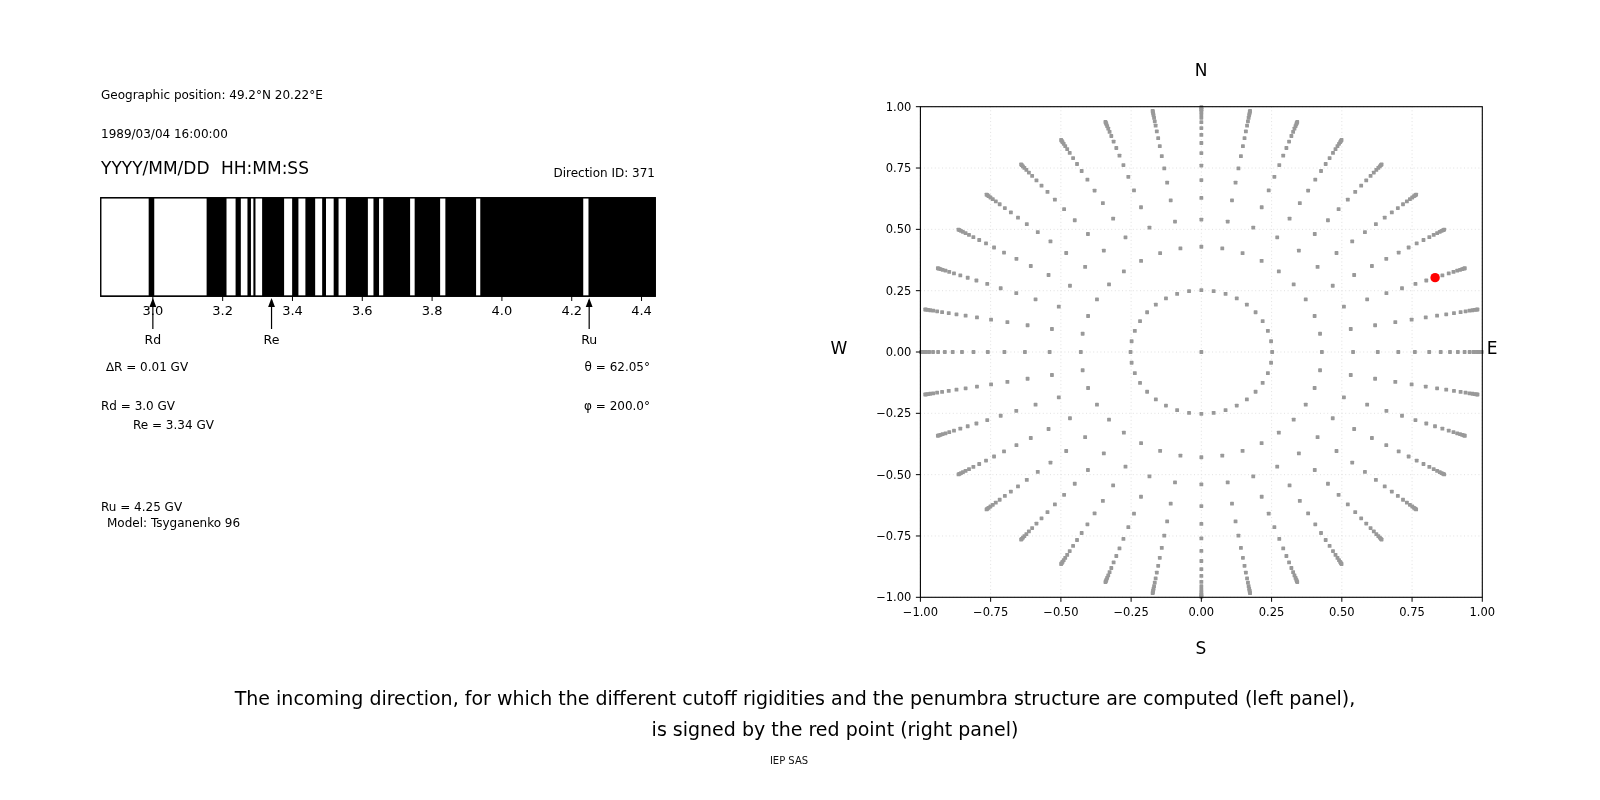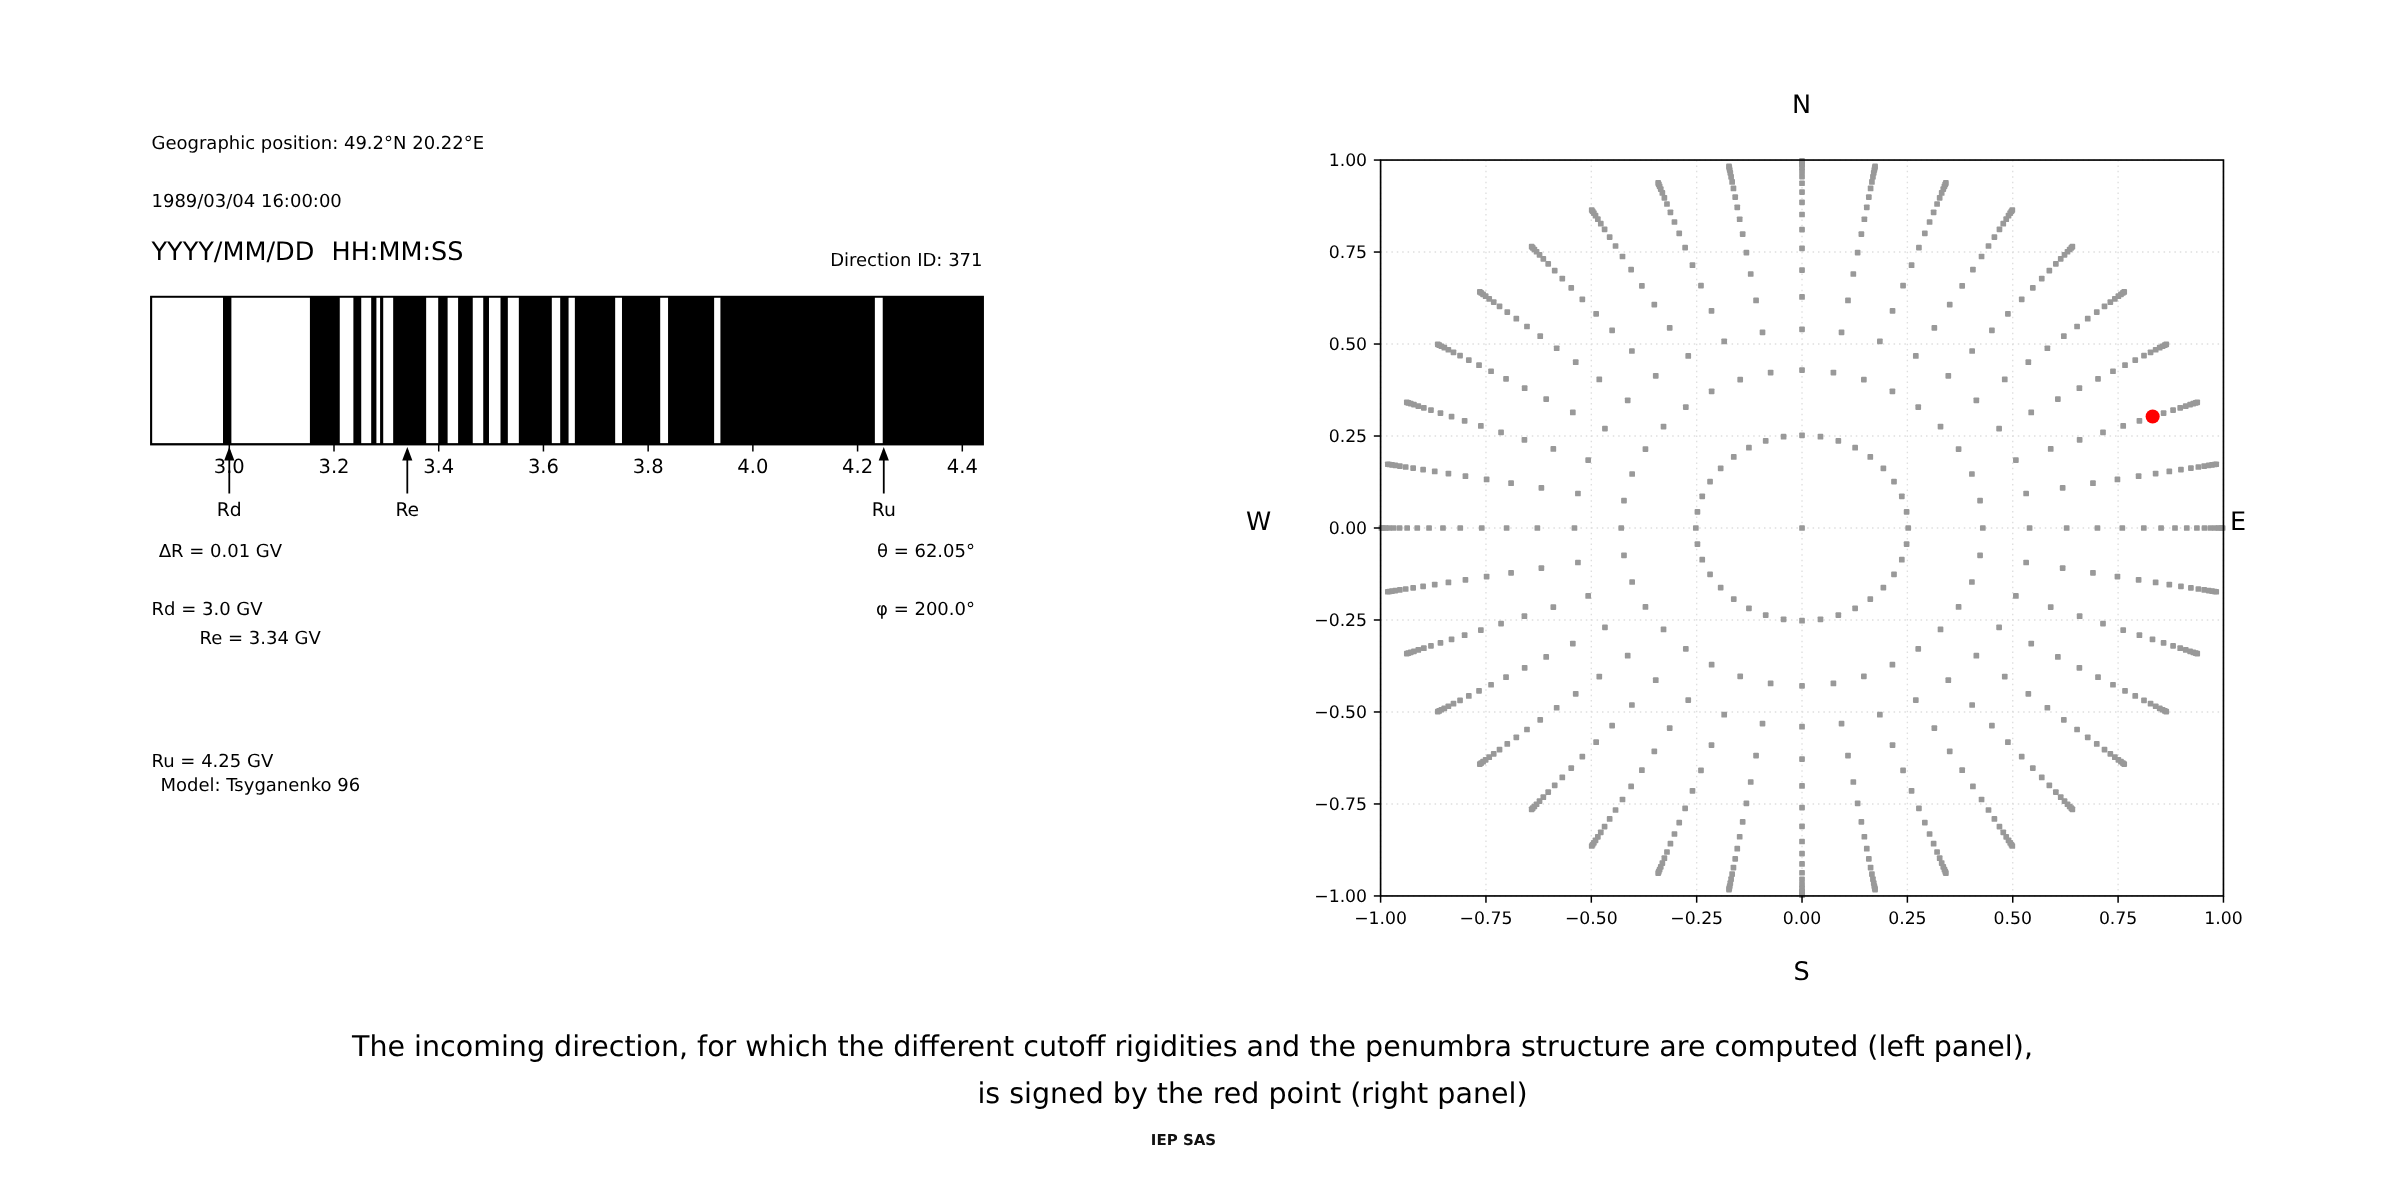--- a/index.html
+++ b/index.html
@@ -763,13 +763,13 @@
     </g>
   </svg>
 
 <div class="abs compass" style="left:1201px;top:70px;">N</div>
 <div class="abs compass" style="left:1201px;top:648px;">S</div>
 <div class="abs compass" style="left:839px;top:348px;">W</div>
 <div class="abs compass" style="left:1492px;top:348px;">E</div>
 
 <div class="abs caption" style="top:687px;">The incoming direction, for which the different cutoff rigidities and the penumbra structure are computed (left panel),</div>
 <div class="abs caption" style="top:718px;margin-left:40px;">is signed by the red point (right panel)</div>
-<div class="abs credit" style="top:755px;font-weight:bold;">IEP SAS</div>
+<div class="abs credit" style="top:755px;">IEP SAS</div>
 
 </body></html>

